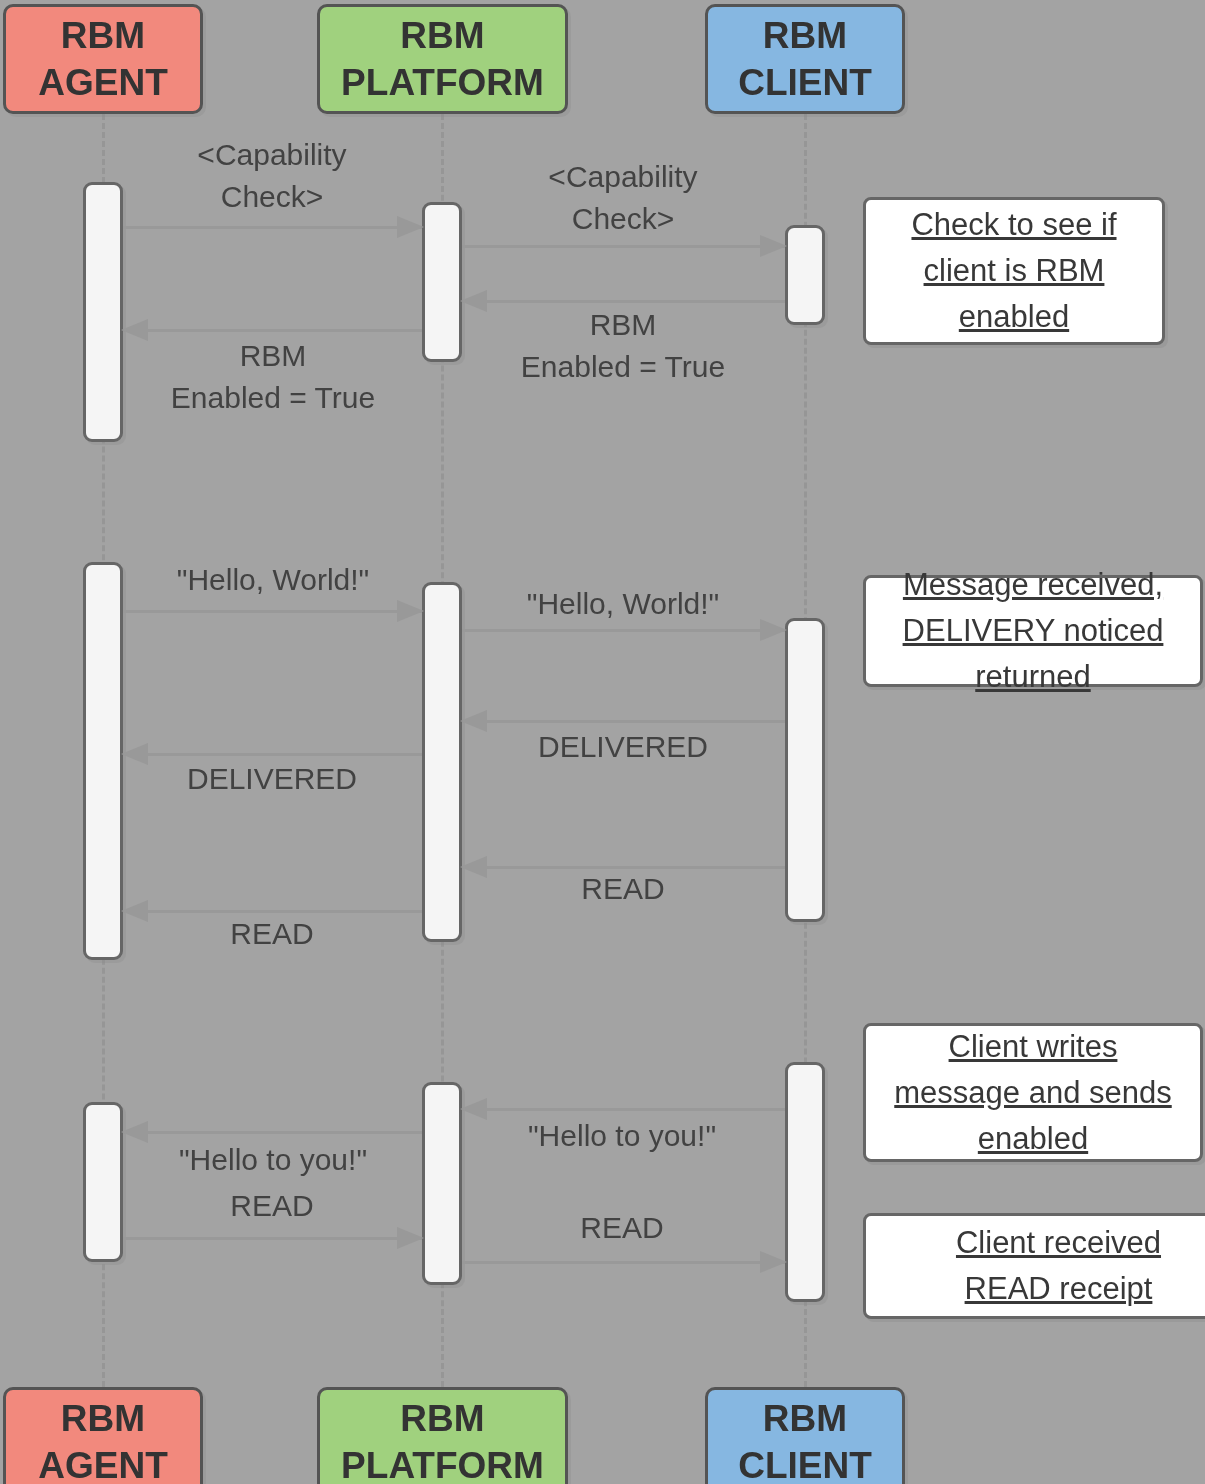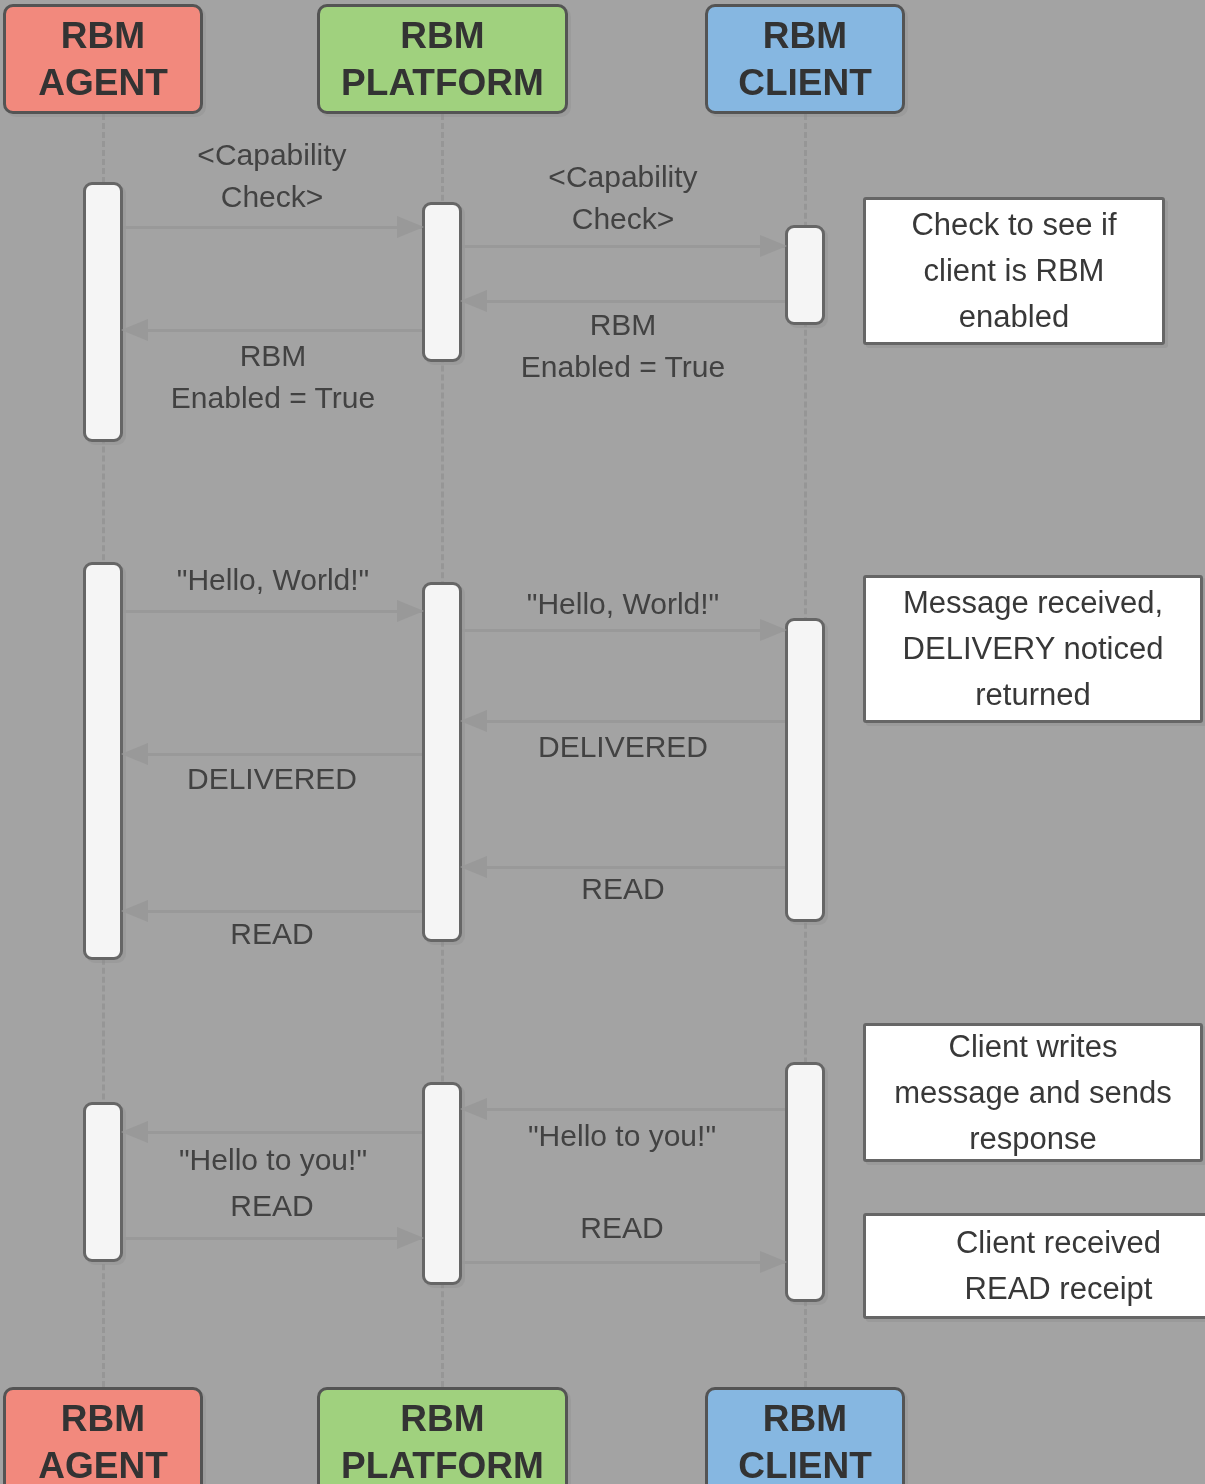--- a/index.html
+++ b/index.html
@@ -31,24 +31,24 @@
   .msg.left  .head{left:-2px;border-right:27px solid #999999;border-top:11px solid transparent;border-bottom:11px solid transparent;}
   
   .msg-label{
     position:absolute;transform:translate(-50%,-50%);
     font-size:30px;line-height:42px;color:#424242;
     white-space:pre-line;text-align:center;
   }
   
   .note{
     position:absolute;box-sizing:border-box;background:#ffffff;
-    border:3px solid #666666;border-radius:3px;
+    border:3px solid #666666;border-radius:8px;
     display:flex;align-items:center;justify-content:center;text-align:center;
     font-size:31px;line-height:46px;color:#383838;
-    white-space:pre-line;box-shadow:3px 3px 0 rgba(140,140,140,.4);
+    white-space:pre-line;box-shadow:3px 3px 0 rgba(140,140,140,.4);text-decoration:underline;
   }
 </style>
 </head>
 <body>
 
 <div class="canvas">
 
   <div class="lifeline" style="left:101.5px;top:114px;height:1273px"></div>
   <div class="lifeline" style="left:441px;top:114px;height:1273px"></div>
   <div class="lifeline" style="left:803.5px;top:114px;height:1273px"></div>
@@ -153,22 +153,22 @@
   <div class="msg-label" style="left:623px;top:889px">READ</div>
   <div class="msg-label" style="left:272px;top:934px">READ</div>
   <div class="msg-label" style="left:622px;top:1136px">"Hello to you!"</div>
   <div class="msg-label" style="left:273px;top:1160px">"Hello to you!"</div>
   <div class="msg-label" style="left:272px;top:1206px">READ</div>
   <div class="msg-label" style="left:622px;top:1228px">READ</div>
 
   <div class="note" style="left:863px;top:197px;width:302px;height:148px">Check to see if
 client is RBM
 enabled</div>
-  <div class="note" style="left:863px;top:575px;width:340px;height:148px">Message received,
+  <div class="note" style="left:863px;top:575px;width:340px;height:112px">Message received,
 DELIVERY noticed
 returned</div>
   <div class="note" style="left:863px;top:1023px;width:340px;height:139px">Client writes
 message and sends
-response</div>
+enabled</div>
   <div class="note" style="left:863px;top:1213px;width:391px;height:106px">Client received
 READ receipt</div>
 
 </div>
 
 </body></html>

